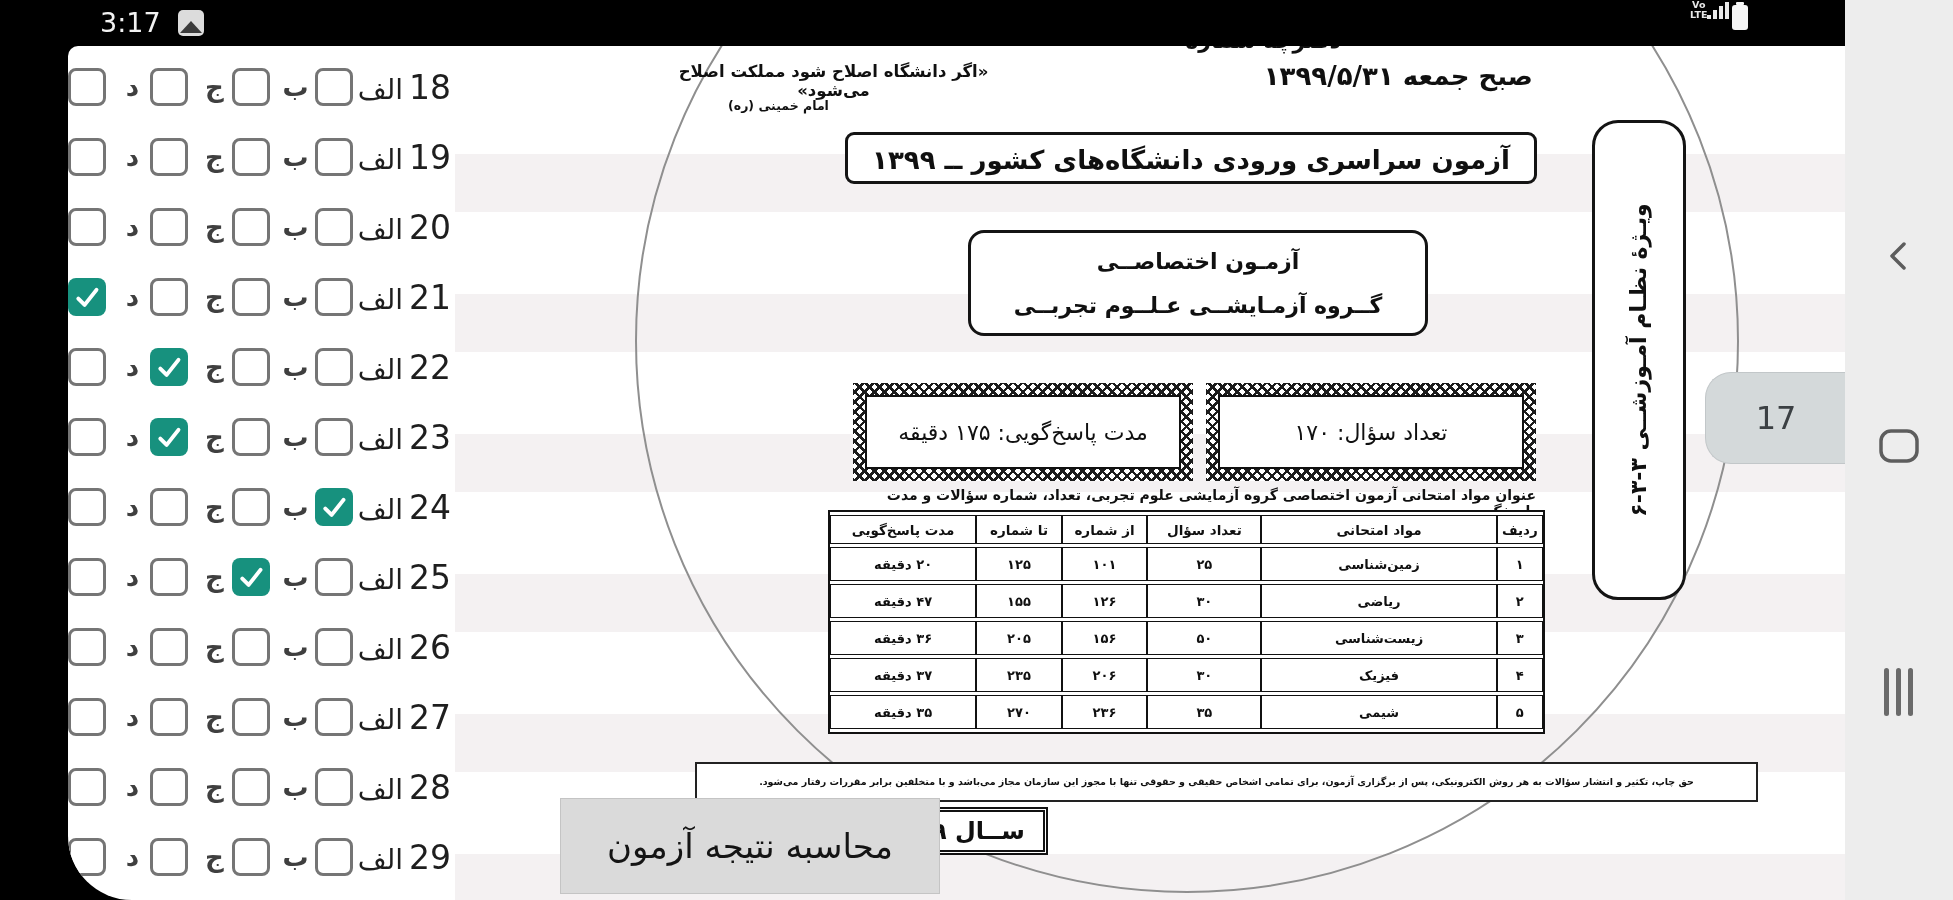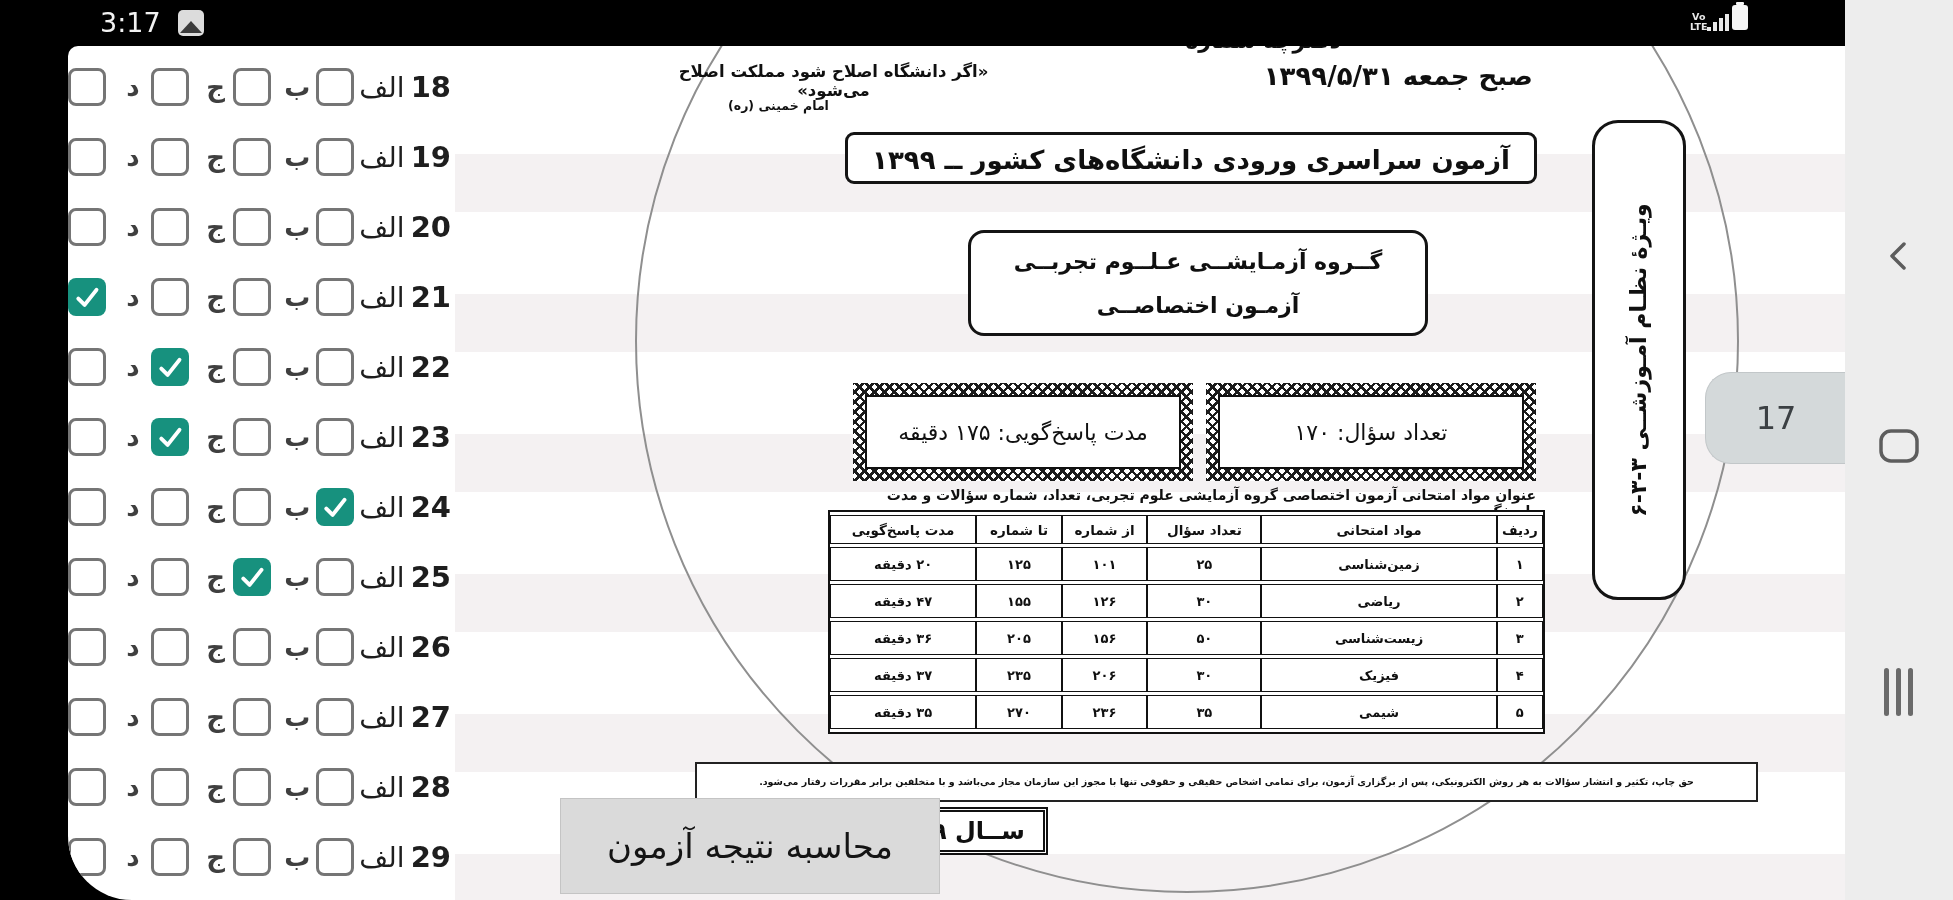--- a/index.html
+++ b/index.html
@@ -5,42 +5,42 @@
   html,body{margin:0;padding:0;background:#000;width:1953px;height:900px;overflow:hidden;
     font-family:"DejaVu Sans",sans-serif;}
   .screen{position:relative;width:1953px;height:900px;background:#000;}
 
   
   .statusbar{position:absolute;left:0;top:0;width:1845px;height:46px;background:#000;z-index:40;}
   .clock{position:absolute;left:100px;top:7px;font-size:27px;font-weight:400;color:#f2f2f2;}
   .shot-icon{position:absolute;left:178px;top:10px;width:26px;height:26px;background:#dcdcdc;border-radius:5px;overflow:hidden;}
   .shot-icon:before{content:"";position:absolute;left:2px;bottom:3px;border-left:11px solid transparent;
     border-right:11px solid transparent;border-bottom:12px solid #3a3a3a;}
-  .sb-right{position:absolute;left:1690px;top:0;height:32px;display:flex;align-items:flex-end;}
+  .sb-right{position:absolute;left:1690px;top:0;height:32px;display:flex;align-items:flex-start;}
   .volte{font-size:9.5px;font-weight:700;color:#e8e8e8;line-height:10px;text-align:center;}
 
   
   .navstrip{position:absolute;left:1845px;top:0;width:108px;height:900px;background:#ededed;z-index:41;}
   .nav-btn{position:absolute;left:0;width:108px;display:flex;justify-content:center;}
 
   
   .content{position:absolute;left:68px;top:46px;width:1777px;height:854px;background:#fff;
     border-radius:10px 0 0 64px;overflow:hidden;z-index:10;}
 
   .stripes{position:absolute;left:387px;top:108px;right:0;height:760px;
     background:repeating-linear-gradient(180deg,#f4f1f2 0 58px,transparent 58px 140px);}
 
   .loupe{position:absolute;left:567px;top:-257px;width:1100px;height:1100px;border-radius:50%;
     border:2px solid #8f8f8f;}
 
   
   .answers{position:absolute;left:0;top:0;width:392px;padding-top:6px;}
   .a-row{height:70px;display:flex;direction:rtl;align-items:center;padding-right:9px;}
   .q-label{display:flex;direction:rtl;align-items:baseline;gap:6px;margin-left:5px;color:#1e1e1e;}
-  .q-num{font-size:29px;font-weight:700;}
+  .q-num{font-size:33px;font-weight:400;}
   .q-alef{font-size:28px;font-weight:400;}
   .opt-letter{font-size:26px;font-weight:600;color:#3f3f3f;margin:0 6px 0 15px;width:24px;text-align:center;}
   .cb{flex:0 0 38px;width:38px;height:38px;box-sizing:border-box;border:3px solid #757575;border-radius:8px;
     background:#fff;display:flex;align-items:center;justify-content:center;}
   .cb.checked{border:none;background:#17917e;}
 
   
   .doc-el{position:absolute;color:#101010;direction:rtl;}
   .cut-line{left:1060px;top:-18px;width:270px;font-size:22px;font-weight:700;text-align:center;}
   .date-line{left:1170px;top:15px;width:295px;font-size:26px;font-weight:700;text-align:right;}
@@ -277,22 +277,22 @@
       </div>
 
     <div class="doc-el cut-line">دفترچه شماره</div>
     <div class="doc-el date-line">صبح جمعه ۱۳۹۹/۵/۳۱</div>
     <div class="doc-el quote">«اگر دانشگاه اصلاح شود مملکت اصلاح می‌شود»</div>
     <div class="doc-el author">امام خمینی (ره)</div>
 
     <div class="doc-el title-box">آزمون سراسری ورودی دانشگاه‌های کشور ــ ۱۳۹۹</div>
 
     <div class="doc-el sub-box">
+      <div>آزمـون اختصاصــی</div>
       <div>گــروه آزمـایشــی عـلــوم تجربــی</div>
-      <div>آزمـون اختصاصــی</div>
     </div>
 
     <div class="doc-el hatch hatch-right">
       <div class="hatch-inner">تعداد سؤال: ۱۷۰</div>
     </div>
     <div class="doc-el hatch hatch-left">
       <div class="hatch-inner">مدت پاسخ‌گویی: ۱۷۵ دقیقه</div>
     </div>
 
     <div class="doc-el caption">عنوان مواد امتحانی آزمون اختصاصی گروه آزمایشی علوم تجربی، تعداد، شماره سؤالات و مدت پاسخ‌گویی</div>

